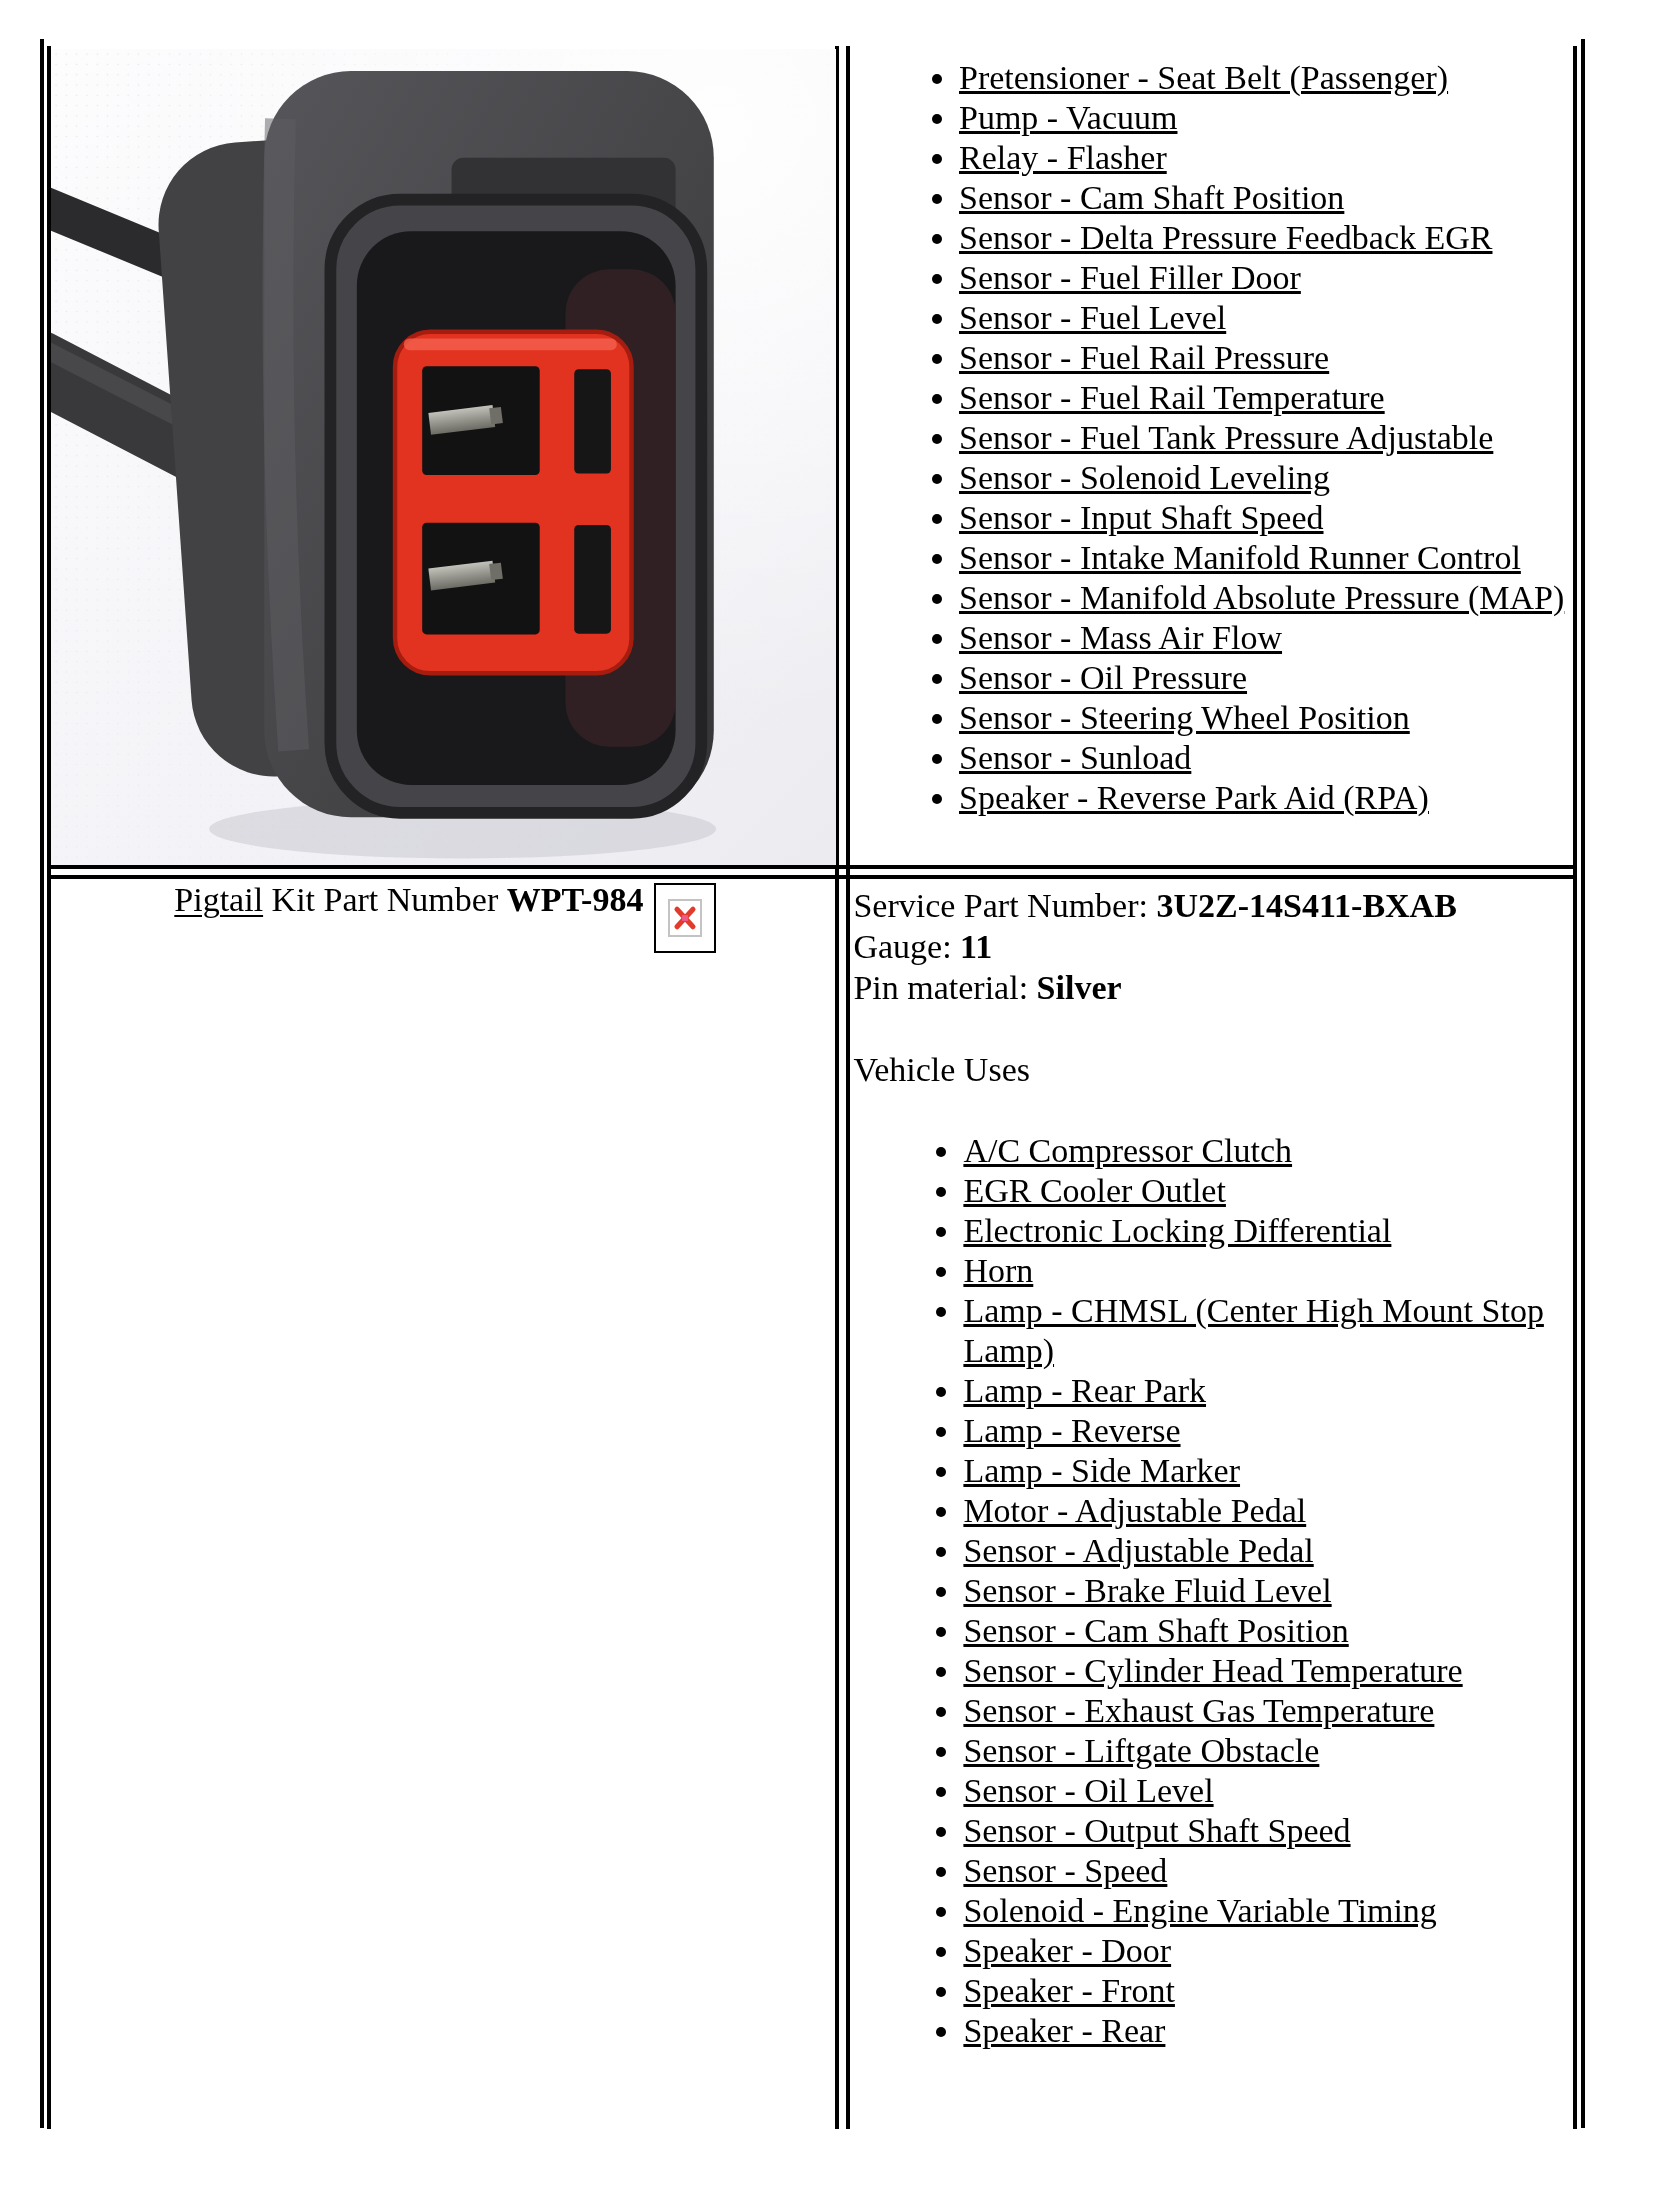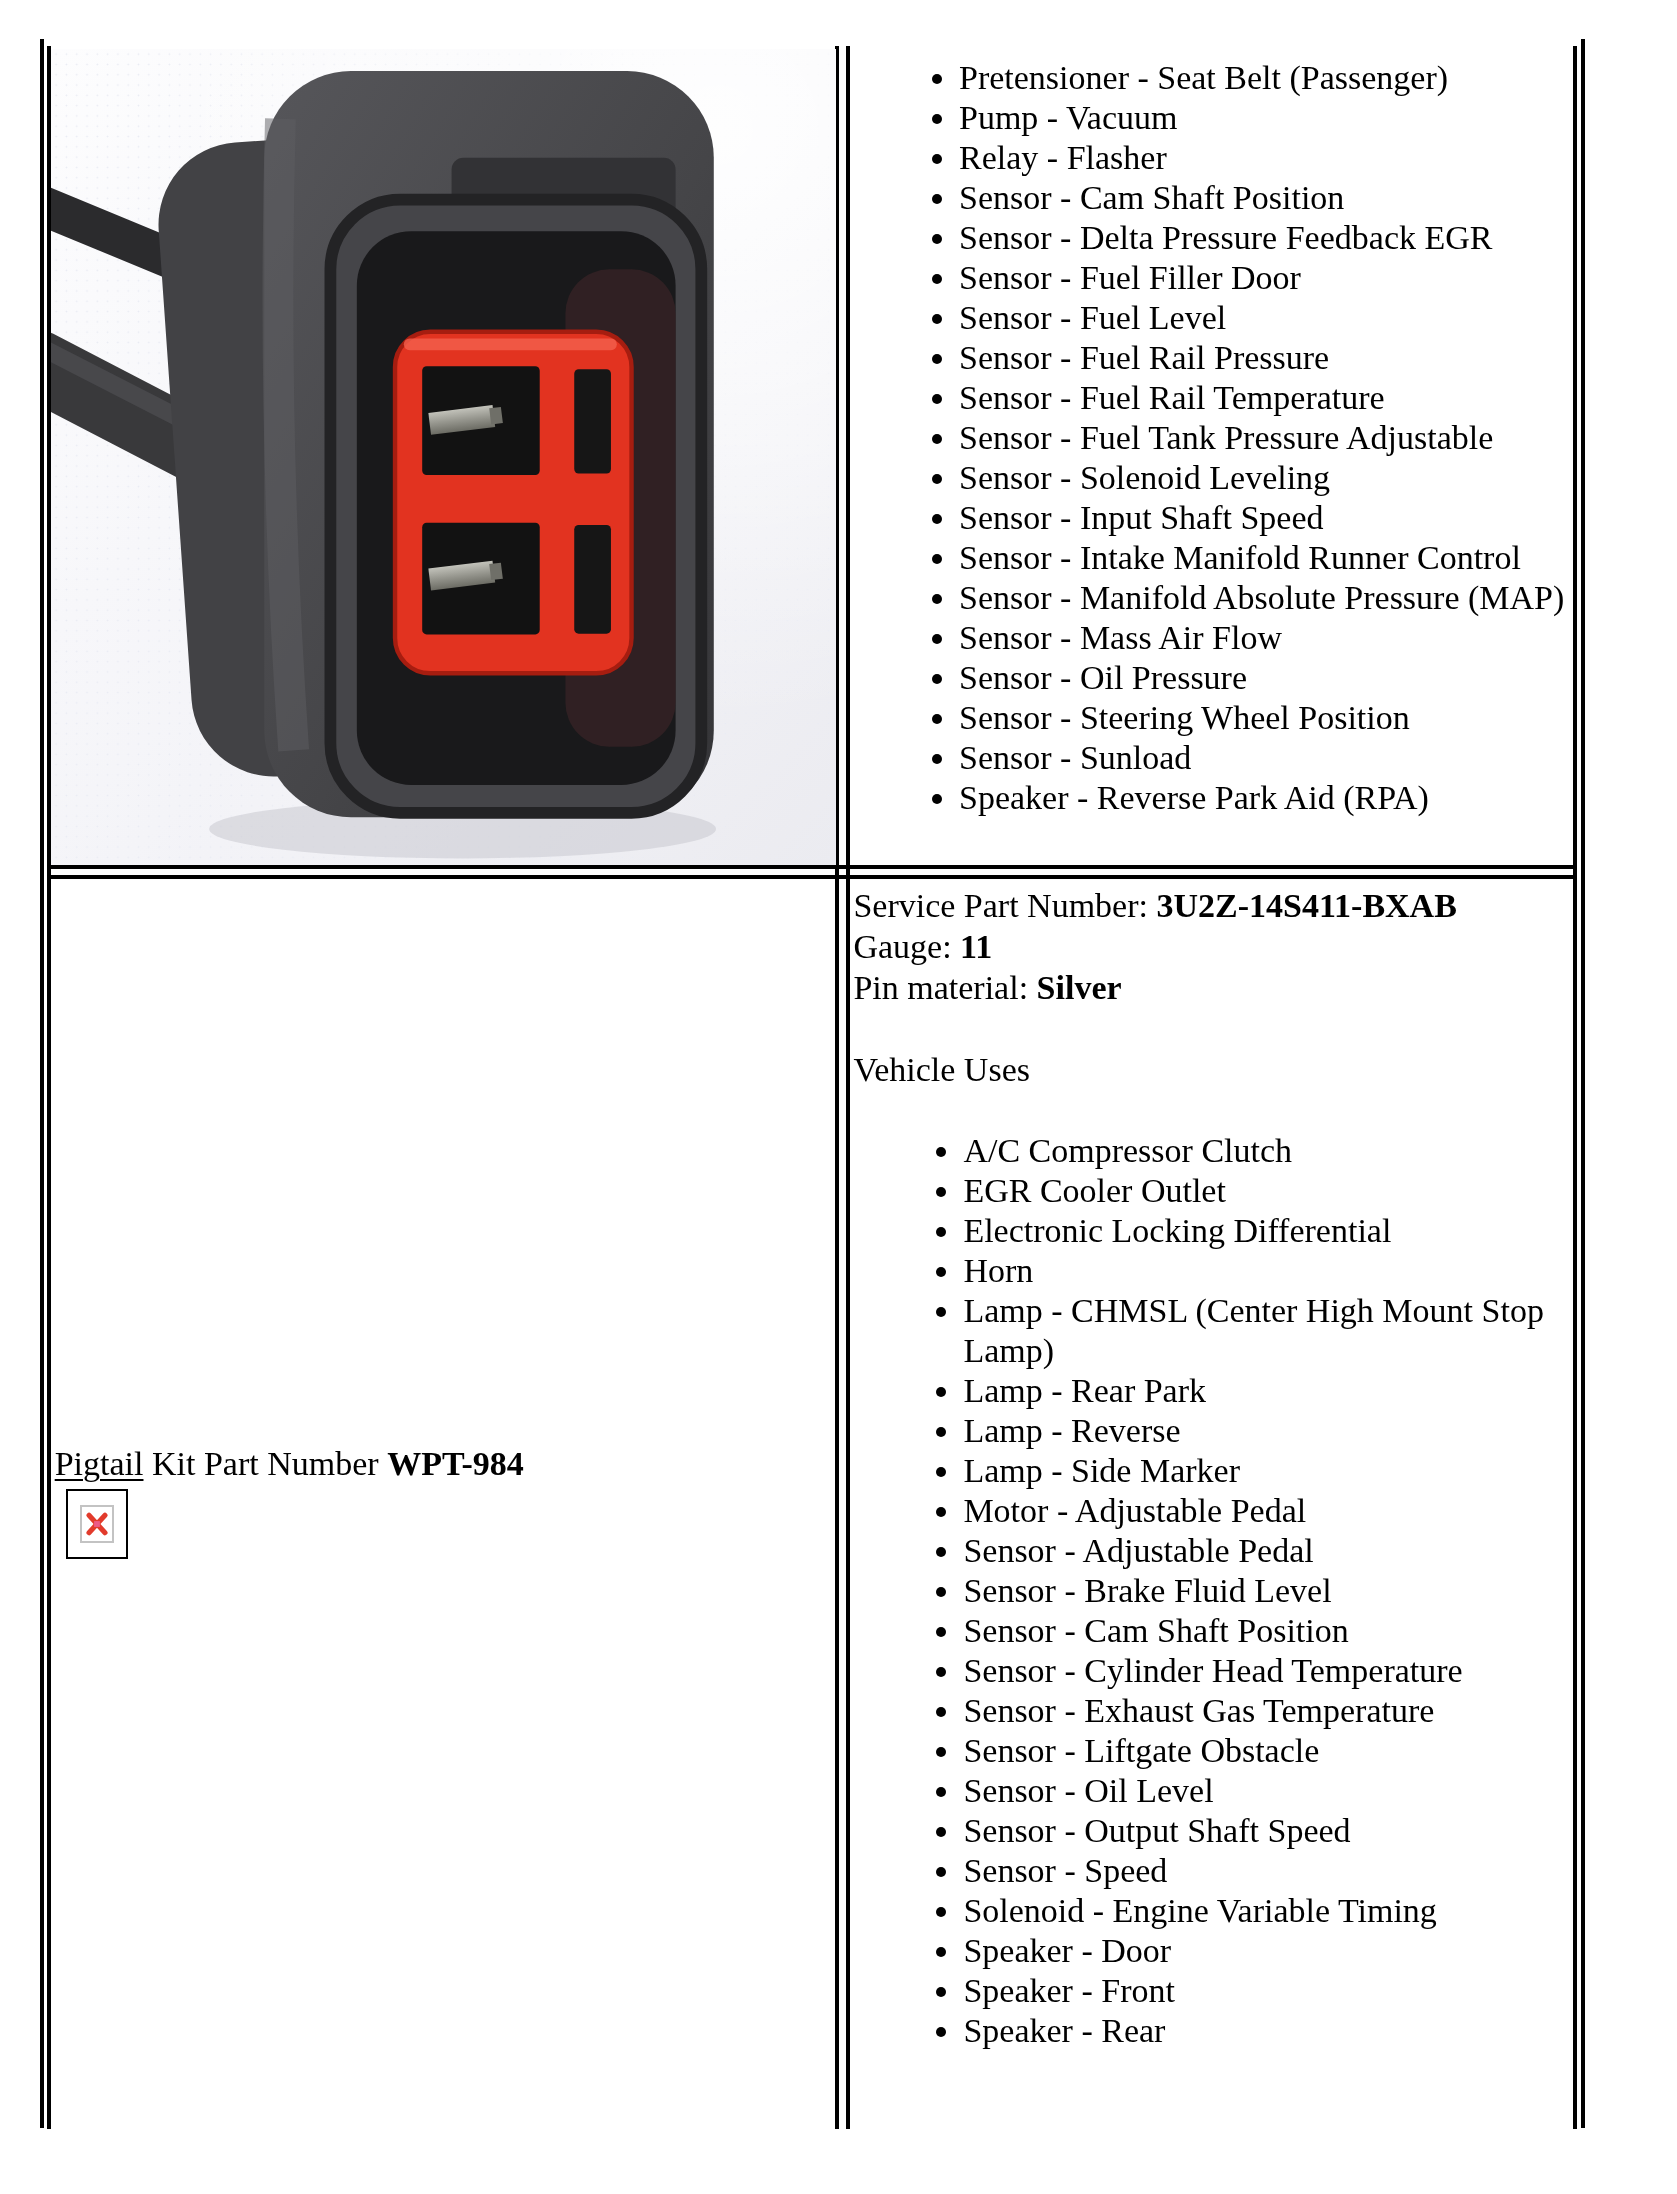--- a/index.html
+++ b/index.html
@@ -8,26 +8,26 @@
     font-family:"Liberation Serif","DejaVu Serif",serif;
     color:#000;
   }
   
   .vline,.hline{position:absolute;background:#000;}
   
   .cell{position:absolute;overflow:hidden;}
   #photo-cell{left:51px;top:49px;width:785px;height:816px;}
   #uses1-cell{left:849px;top:49px;width:724px;height:816px;}
   #left2-cell{left:51px;top:879px;width:785px;height:1244px;
-    display:flex;flex-direction:column;justify-content:center;align-items:flex-start;
+    display:flex;flex-direction:row;justify-content:center;align-items:flex-start;
     padding-left:3.7px;box-sizing:border-box;}
   #right2-cell{left:849px;top:879px;width:724px;height:1244px;padding:5.9px 0 0 4.4px;box-sizing:border-box;}
   
   .line{font-size:34px;line-height:41px;}
-  ul.uses{margin:0;padding:0 0 0 110px;width:617px;list-style:disc;}
+  ul.uses{margin:0;padding:0 0 0 110px;width:617px;list-style:disc;text-decoration:underline;}
   ul.uses li{font-size:34px;line-height:40px;}
   #uses1-cell ul.uses{margin-top:8.8px;}
   #right2-cell ul.uses{margin-top:41px;}
   .gap-line{height:41px;}
   .u{text-decoration:underline;text-decoration-thickness:2.2px;text-underline-offset:4.4px;}
   
   .img-placeholder{
     width:62px;height:70px;border:2.2px solid #000;margin-top:4.4px;margin-left:11px;
     display:flex;align-items:center;justify-content:center;background:#fff;box-sizing:border-box;
   }

